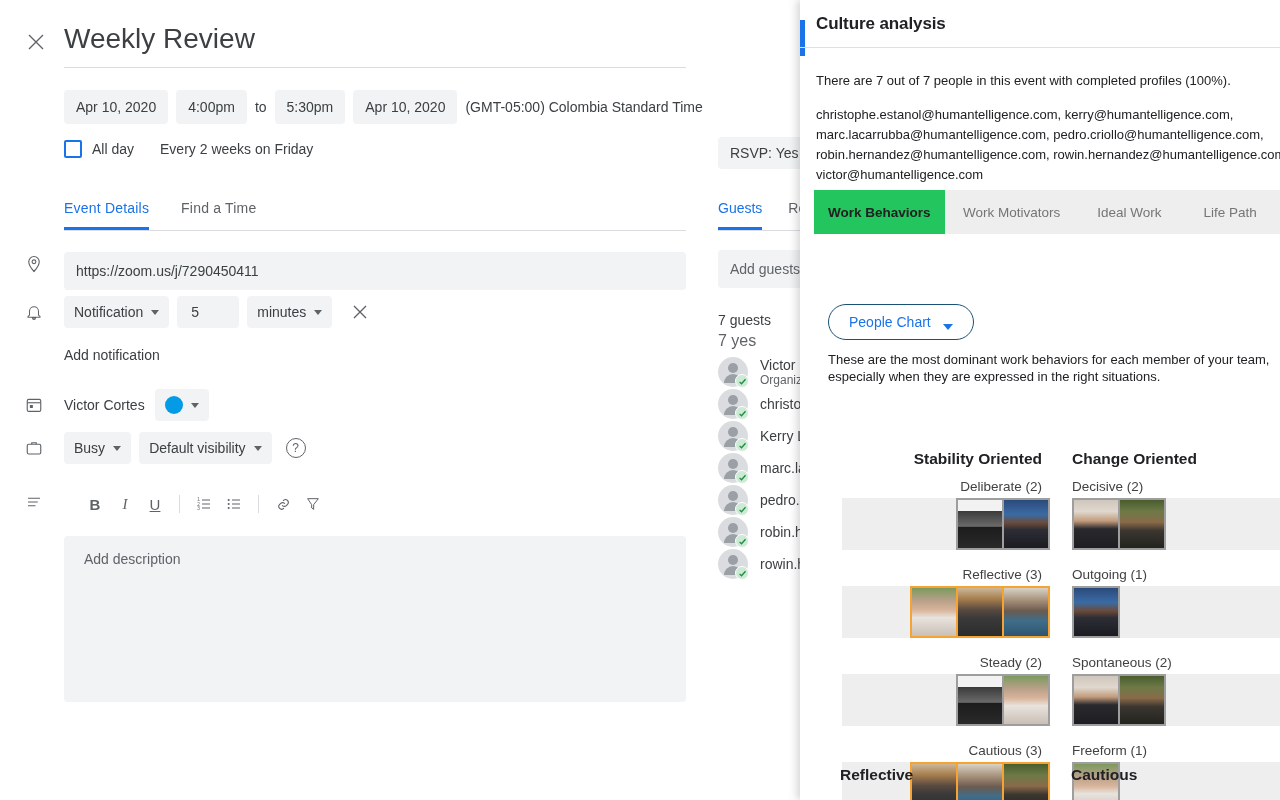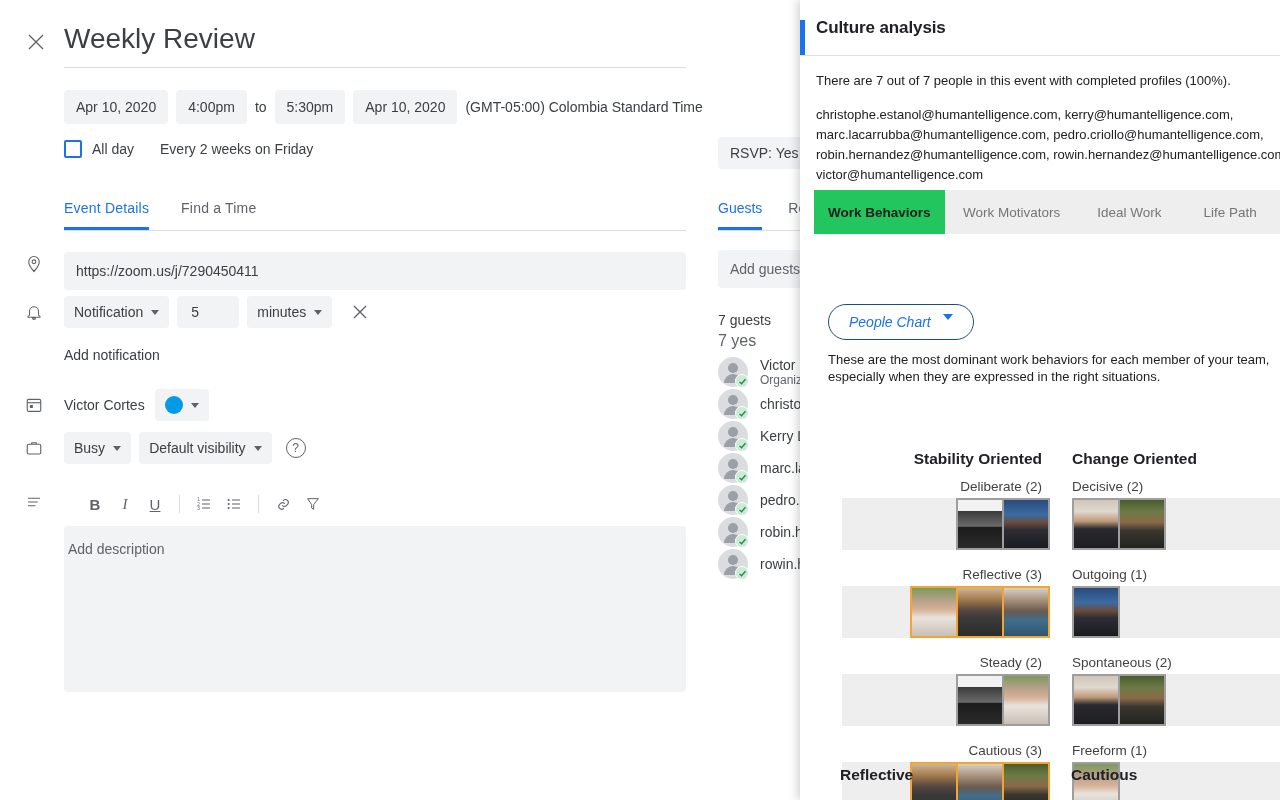--- a/index.html
+++ b/index.html
@@ -80,21 +80,21 @@
   .colorchip { background:#f1f3f4; border-radius:4px; padding:7px 10px; display:inline-flex; align-items:center; cursor:pointer; }
   .dot { width: 18px; height: 18px; border-radius: 50%; background: #039be5; }
 
   .helpcirc { width:20px; height:20px; border:1.5px solid #5f6368; border-radius:50%; color:#5f6368; font-size:12px; display:flex; align-items:center; justify-content:center; margin-left:6px; cursor:pointer; }
 
   
   .desc-wrap { position: absolute; left: 64px; top: 486px; width: 622px; }
   .desc-toolbar { display: flex; align-items: center; gap: 0; height: 36px; padding-left: 16px; }
   .tb { width: 30px; height: 30px; display:flex; align-items:center; justify-content:center; color:#5f6368; font-size:15px; cursor:pointer; }
   .tb-sep { width:1px; height:18px; background:#dadce0; margin: 0 9px; }
-  .desc-box { margin-top: 4px; width: 622px; height: 166px; background: #f1f3f4; border-radius: 4px; padding: 14px 4px; }
+  .desc-box { margin-top: 14px; width: 622px; height: 166px; background: #f1f3f4; border-radius: 4px; padding: 14px 20px; }
   .desc-ph { font-size: 14px; color: #5f6368; }
 
   
   .guests-col { position: absolute; left: 718px; top: 0; width: 82px; height: 644px; background:#fff; overflow:hidden; }
   .rsvp-pill { position:absolute; left: 0px; top: 137px; background:#f1f3f4; border-radius:4px; font-size:14px; color:#3c4043; padding:8px 12px; white-space:nowrap; cursor:pointer; }
   .gtabs { position:absolute; left:0px; top:200px; width:200px; border-bottom:1px solid #dadce0; display:flex; }
   .gtab { font-size:14px; color:#5f6368; padding-bottom:14px; margin-right:26px; cursor:pointer; white-space:nowrap; }
   .gtab.active { color:#1a73e8; font-weight:500; box-shadow: inset 0 -3px 0 #1a73e8; }
   .addguests { position:absolute; left:0px; top:250px; width:200px; background:#f1f3f4; border-radius:4px; padding:11px 12px; font-size:14px; color:#5f6368; white-space:nowrap; cursor:text; }
   .gcount { position:absolute; left:0px; top:312px; font-size:14px; color:#3c4043; white-space:nowrap; }
@@ -109,39 +109,39 @@
   .gname { font-size:14px; color:#3c4043; }
   .gsub { font-size:12px; color:#5f6368; }
   .gtext { display:flex; flex-direction:column; justify-content:center; }
 
   
   .panel {
     position: absolute; left: 800px; top: 0; width: 480px; height: 800px;
     background: #fff; box-shadow: -3px 0 8px rgba(60,64,67,.22); overflow: hidden;
   }
   .panel-accent { position:absolute; left:0; top:20px; width:5px; height:36px; background:#1a73e8; }
-  .panel-header { position: absolute; left:0; top:0; width: 480px; height: 56px; border-bottom:1px solid #e0e0e0; display:flex; align-items:center; }
+  .panel-header { position: absolute; left:0; top:0; width: 480px; height: 48px; border-bottom:1px solid #e0e0e0; display:flex; align-items:center; }
   .panel-title { margin-left: 16px; font-size: 17px; font-weight: 700; color: #202124; letter-spacing:-.1px; }
 
   .panel-body { position:absolute; left:0; top:48px; width:480px; height:752px; }
   .pb-summary { margin: 24px 0 0 16px; font-size: 13px; color: #202124; line-height: 17px; }
   .pb-emails { margin: 16px 0 0 16px; font-size: 13px; color: #202124; line-height: 20px; width: 530px; white-space: pre-wrap; word-break: normal; }
 
   .panel-tabs { position:absolute; left:14px; top:142px; width: 466px; height: 44px; display:flex; border-bottom:1px solid #e0e0e0; }
   .ptab { height:44px; display:flex; align-items:center; justify-content:center; font-size:13.5px; color:#757575; background:#eeeeee; cursor:pointer; white-space:nowrap; }
   .ptab.active { background:#22c55e; color:#212121; font-weight:700;text-align:center; }
   .ptab.t1 { width:144px; }
   .ptab.t2 { width:148px; }
   .ptab.t3 { width:112px; }
   .ptab.t4 { width:110px; }
 
   .people-chart-btn {
     position:absolute; left:28px; top:256px;
     border:1px solid #1a5276; border-radius:18px; background:#fff;
-    color:#1a73e8; font-size:14px; padding:9px 20px; display:flex; align-items:flex-start; cursor:pointer;font-style:italic;
+    color:#1a73e8; font-size:14px; padding:9px 20px; display:flex; align-items:flex-end; cursor:pointer;
   }
   .people-chart-btn .caret2 { margin-left:12px; width:0;height:0;border-left:5px solid transparent;border-right:5px solid transparent;border-top:6px solid #1a73e8; }
 
   .pc-desc { position:absolute; left:28px; top:303px; width: 500px; font-size:13px; color:#202124; line-height:17px; }
 
   .chart { position:absolute; left:0px; top:362px; width:480px; }
   .chart-cols { display:flex;margin-top:40px; }
   .col { }
   .col-a { width: 300px; margin-left: 42px; }
   .col-b { width: 300px; margin-left: 22px; }

